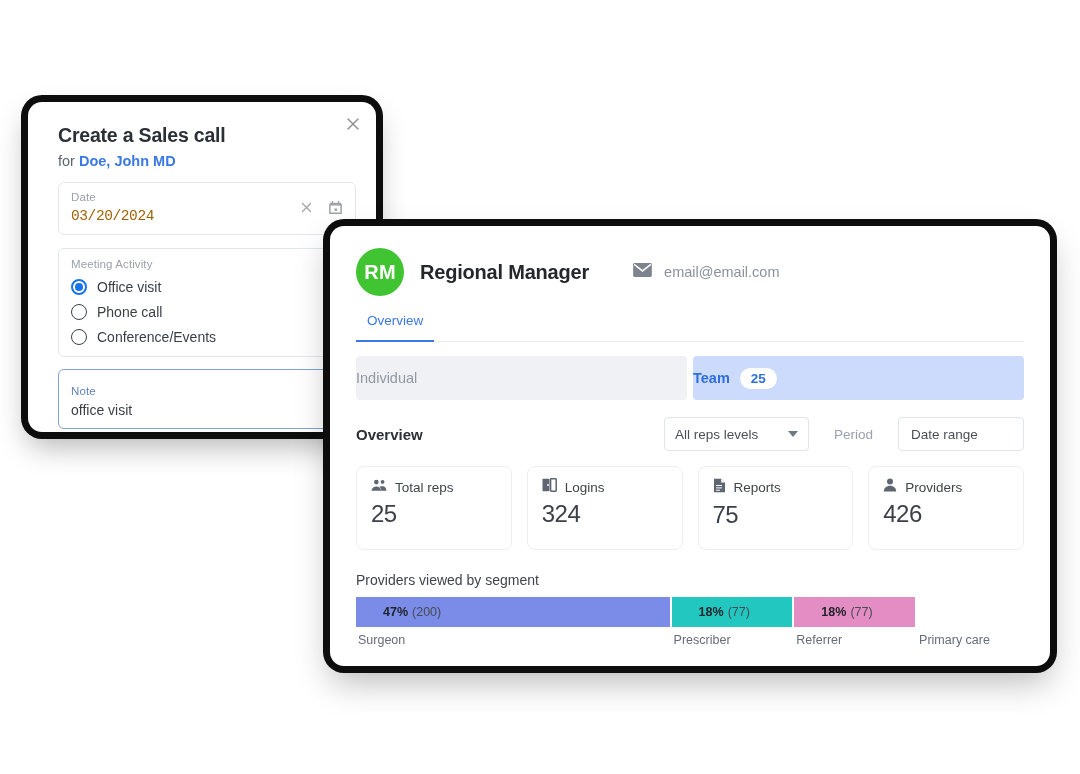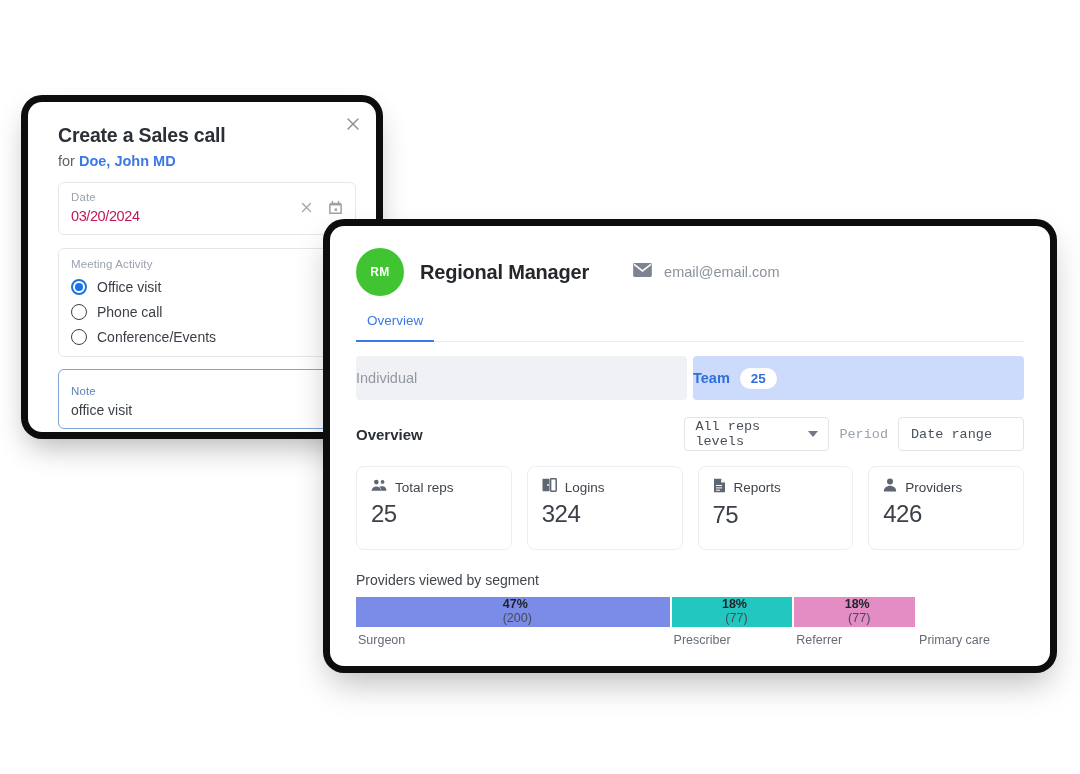--- a/index.html
+++ b/index.html
@@ -78,22 +78,22 @@
     min-height: 52px;
   }
   .field-label {
     font-size: 11.5px;
     color: #9aa2ad;
     letter-spacing: .1px;
   }
   .field-value {
     margin-top: 5px;
     font-size: 14.5px;
-    color: #be185d;
-    font-family: Liberation Sans, sans-serif;
+    color: #a16207;
+    font-family: Liberation Mono, monospace;
     letter-spacing: -0.4px;
   }
   .field-icons {
     position: absolute;
     right: 12px;
     top: 17px;
     display: flex;
     gap: 14px;
     align-items: center;
   }
@@ -180,21 +180,21 @@
   .dash-head {
     display: flex;
     align-items: center;
     gap: 16px;
   }
   .avatar {
     width: 48px; height: 48px;
     border-radius: 50%;
     background: #41c432;
     color: #fff;
-    font-size: 12px;
+    font-size: 20px;
     font-weight: 700;
     display: flex;
     align-items: center;
     justify-content: center;
     letter-spacing: .3px;
     flex: 0 0 auto;
   }
   .dash-title {
     font-size: 20px;
     font-weight: 700;
@@ -270,22 +270,21 @@
   }
   .ov-label {
     font-size: 15px;
     font-weight: 700;
     color: #2b2f36;
   }
   .ov-controls {
     margin-left: auto;
     display: flex;
     align-items: center;
-    gap: 10px;
-    font-family: Liberation Mono, monospace;
+    gap: 25px;
   }
   .select-box {
     width: 145px;
     height: 34px;
     border: 1px solid #e1e4e8;
     border-radius: 4px;
     display: flex;
     align-items: center;
     padding: 0 10px;
     font-size: 13.5px;
@@ -357,26 +356,25 @@
   .bar {
     margin-top: 9px;
     display: flex;
     height: 30px;
     gap: 2px;
     width: 100%;
   }
   .bar-seg {
     display: flex;
     align-items: center;
-    padding-left: 9px;
+    padding-left: 27px;
     font-size: 12.5px;
     color: #20242a;
     white-space: nowrap;
     overflow: hidden;
-    flex-direction: column;
   }
   .bar-seg b { font-weight: 700; margin-right: 4px; }
   .bar-seg i { font-style: normal; color: #464b54; }
 
   .bar-labels {
     display: flex;
     margin-top: 6px;
     gap: 2px;
     width: 100%;
   }

